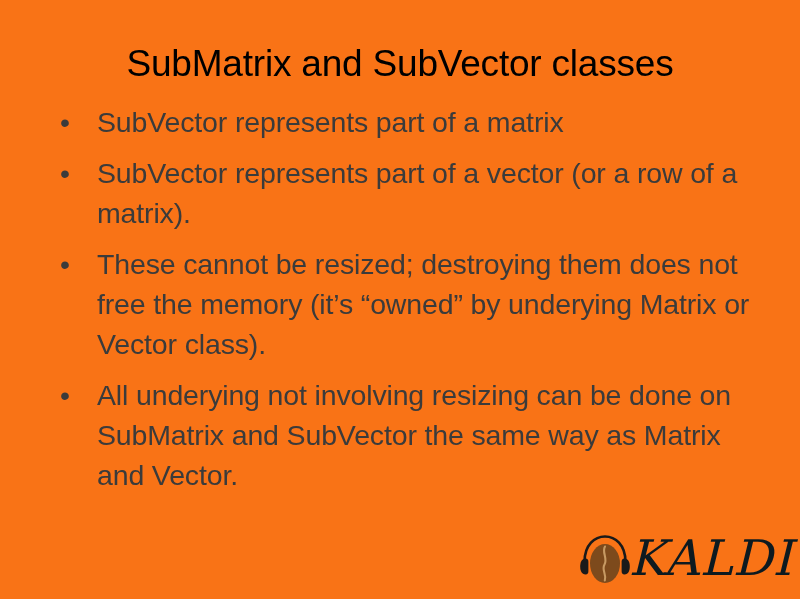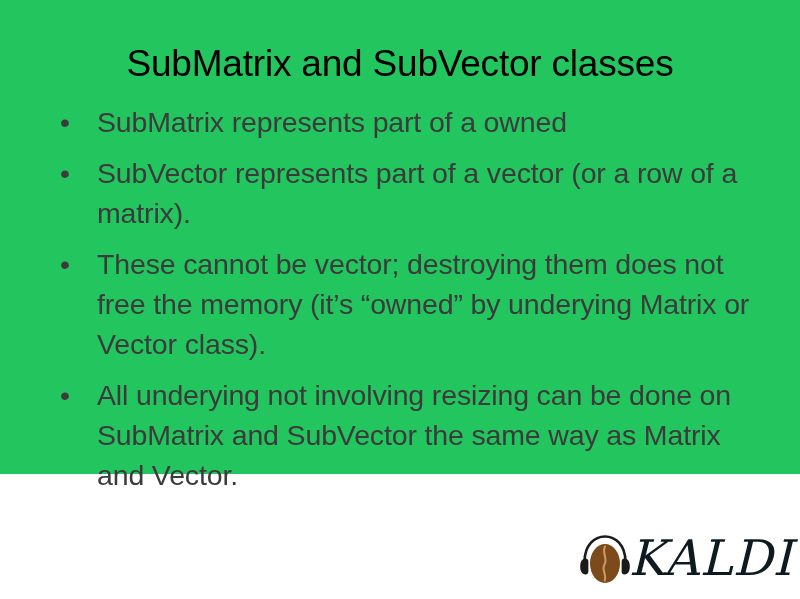--- a/index.html
+++ b/index.html
@@ -11,22 +11,22 @@
     width: 800px;
     height: 599px;
     background: #ffffff;
     font-family: "Liberation Sans", "DejaVu Sans", sans-serif;
     overflow: hidden;
   }
 
   #slide {
     position: relative;
     width: 800px;
-    height: 474px;
-    background: #22c55e;
+    height: 599px;
+    background: #f97316;
     box-sizing: border-box;
   }
 
   
   #slide-title {
     position: absolute;
     left: 40px;
     top: 16px;
     width: 720px;
     text-align: center;
@@ -113,31 +113,31 @@
 <body>
 
 <div id="slide">
 
   <h1 id="slide-title">SubMatrix and SubVector classes</h1>
 
   <ul id="bullet-list">
 
     <li class="bullet-item">
       <span class="bullet-marker">•</span>
-      <span class="bullet-text">SubMatrix represents part of a owned</span>
+      <span class="bullet-text">SubVector represents part of a matrix</span>
     </li>
 
     <li class="bullet-item">
       <span class="bullet-marker">•</span>
       <span class="bullet-text">SubVector represents part of a vector (or a row of a matrix).</span>
     </li>
 
     <li class="bullet-item">
       <span class="bullet-marker">•</span>
-      <span class="bullet-text">These cannot be vector; destroying them does not free the memory (it’s “owned” by underying Matrix or Vector class).</span>
+      <span class="bullet-text">These cannot be resized; destroying them does not free the memory (it’s “owned” by underying Matrix or Vector class).</span>
     </li>
 
     <li class="bullet-item">
       <span class="bullet-marker">•</span>
       <span class="bullet-text">All underying not involving resizing can be done on SubMatrix and SubVector the same way as Matrix and Vector.</span>
     </li>
 
   </ul>
 
   <div id="kaldi-logo">

